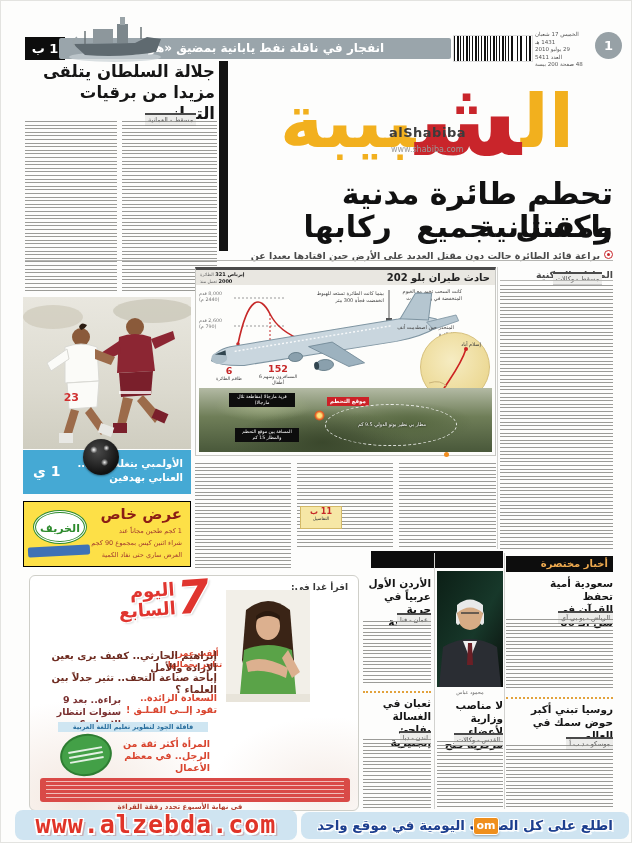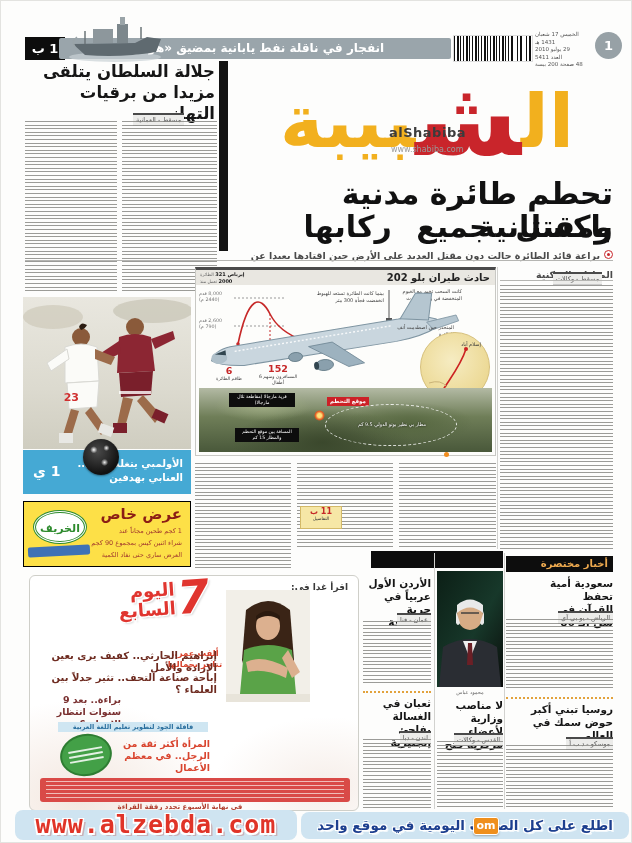--- a/index.html
+++ b/index.html
@@ -137,21 +137,21 @@
     <div>الخميس 17 شعبان 1431 هـ</div>
     <div>29 يوليو 2010</div>
     <div>العدد 5411</div>
     <div>48 صفحة 200 بيسة</div>
   </div>
 
   <div class="abs issue-circle" style="left:594px;top:31px;width:27px;height:27px;line-height:27px;">1</div>
 
   <div class="abs sultan-h" style="left:24px;top:60px;width:190px;">جلالة السلطان يتلقى مزيدا من برقيات التهاني</div>
   <div class="abs v-bar" style="left:218px;top:60px;width:9px;height:190px;"></div>
-  <div class="abs" style="left:120px;top:106px;width:96px;text-align:left;padding-left:12px;">
+  <div class="abs" style="left:132px;top:106px;width:96px;text-align:left;padding-left:12px;">
     <span class="byline">مسقط - العمانية</span>
   </div>
   <div class="abs ft" style="left:24px;top:120px;width:92px;height:172px;"></div>
   <div class="abs ft" style="left:121px;top:120px;width:95px;height:172px;"></div>
 
   <div class="abs" style="left:240px;top:58px;width:372px;height:126px;">
     <div class="logo-big" style="text-align:center;">
       <span class="logo-yellow">ال</span><span class="logo-sheen">ش</span><span class="logo-yellow">بيبة</span>
     </div>
     <div class="abs logo-latin" style="left:148px;top:66px;direction:ltr;">alShabiba</div>
@@ -331,20 +331,21 @@
       <path d="M18,60 Q42,50 66,60 L70,104 L14,104 Z" fill="#5aa348"></path>
       <path d="M20,72 Q36,64 62,78 L60,88 Q38,78 22,82 Z" fill="#dcb08f"></path>
       <path d="M62,60 L74,82 L66,88 L56,68 Z" fill="#dcb08f"></path>
       <rect y="104" width="84" height="8" fill="#e8e4da"></rect>
     </svg>
     <div class="abs woman-cap" style="left:136px;top:72px;width:58px;">ألفت عمر.. تتاجر بجمالها</div>
 
     <div class="abs promo-item" style="left:12px;top:96px;width:175px;">إباحة صناعة التحف.. تثير جدلاً بين العلماء ؟</div>
     <div class="abs promo-item" style="left:12px;top:74px;width:175px;">إبراهيم الحارثي.. كفيف يرى بعين الإرادة والأمل</div>
 
+    <div class="abs promo-red" style="left:95px;top:116px;width:92px;">السعادة الزائدة.. تقود إلــى القـلـق !</div>
     <div class="abs promo-dark" style="left:5px;top:118px;width:86px;">براءة.. بعد 9 سنوات انتظار الإعدام ؟</div>
 
     <div class="abs promo-strip" style="left:28px;top:146px;width:150px;height:10px;">قافلة الجود لتطوير تعليم اللغة العربية</div>
 
     <div class="abs promo-red" style="left:78px;top:162px;width:102px;text-align:right;">المرأة أكثر ثقة من الرجل.. في معظم الأعمال</div>
 
     <div class="abs green-badge" style="left:30px;top:158px;width:52px;height:42px;">
         <i></i>
         <i></i>
         <i></i>

